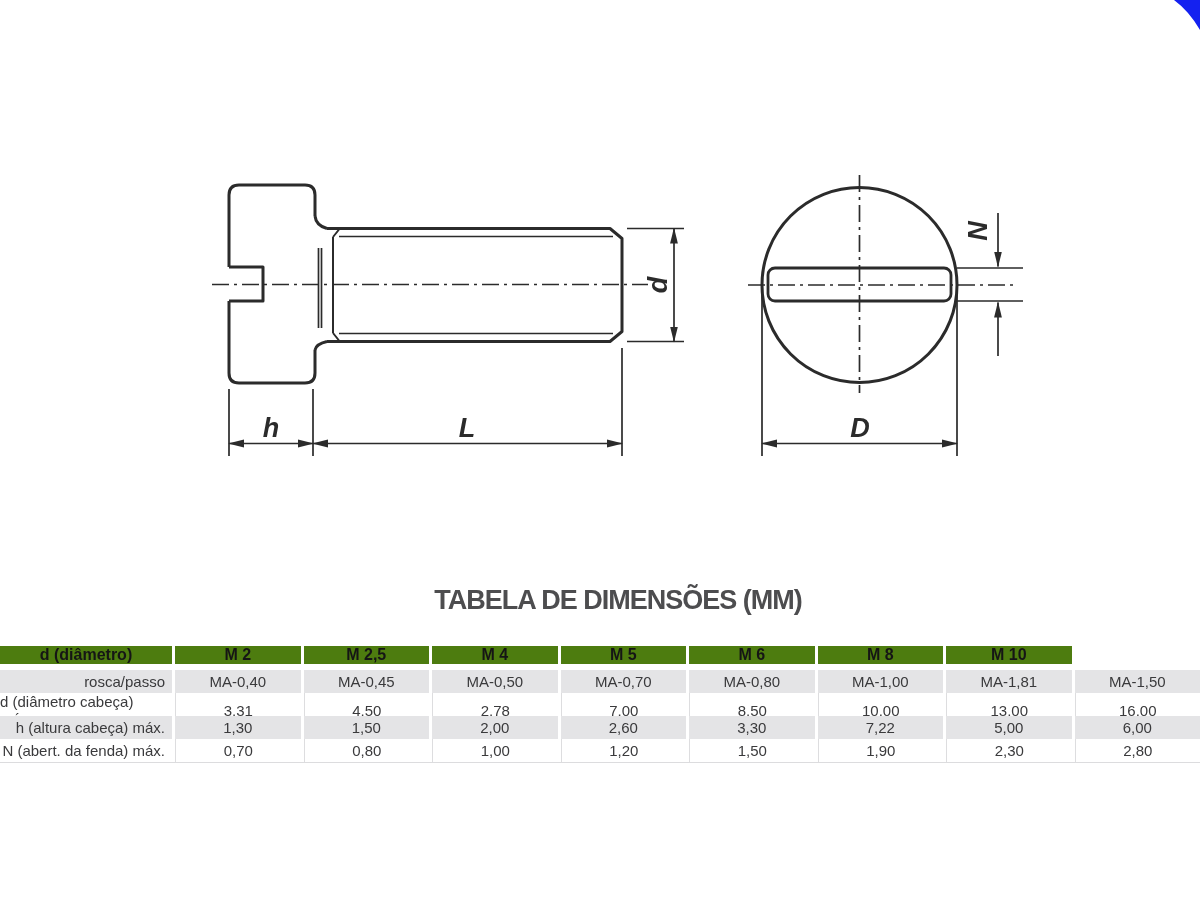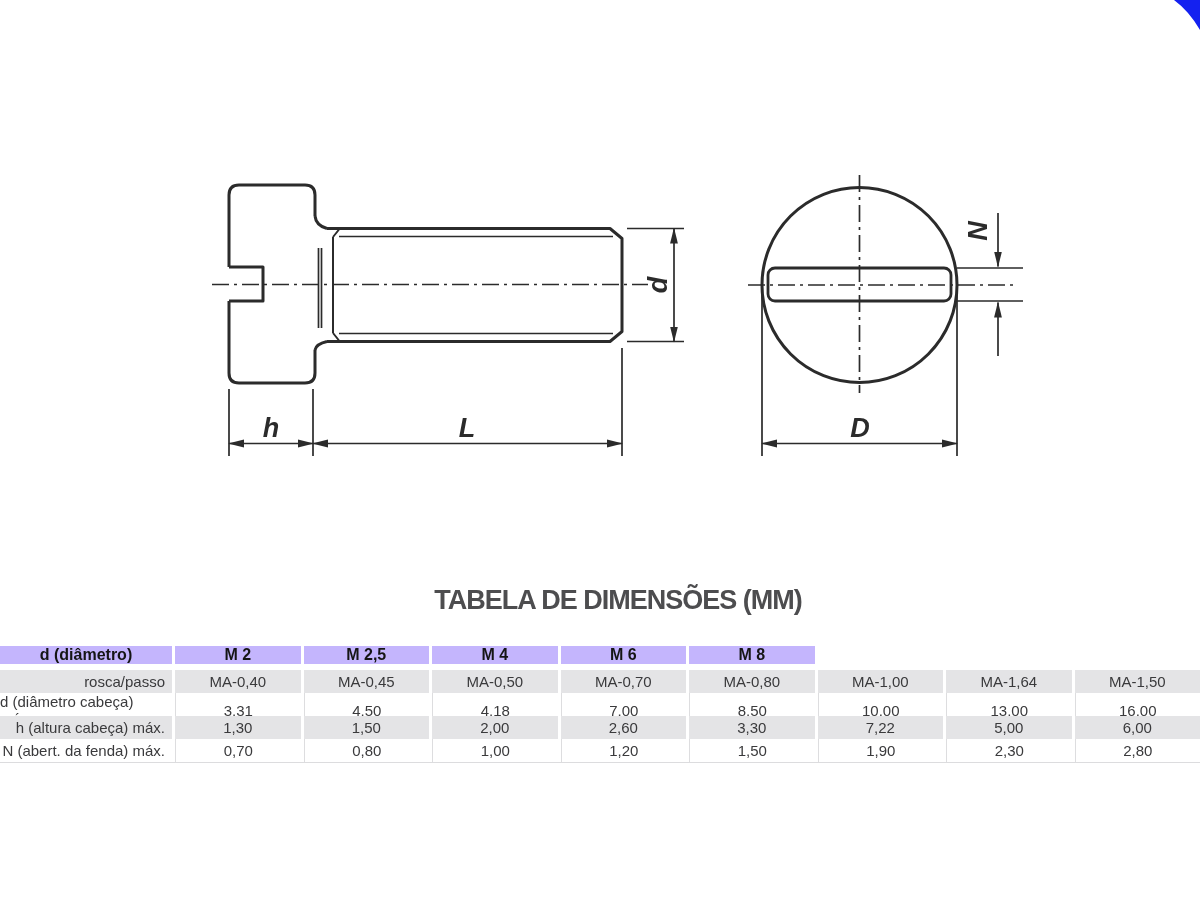--- a/index.html
+++ b/index.html
@@ -20,21 +20,21 @@
     color:#4D4D4F; letter-spacing:-1px; margin:0 0 0 0;padding-left:36px;
   }
   .dim-table { margin-top:8px; width:1200px; }
   .grid-row {
     display:grid;
     grid-template-columns:172px repeat(8, 1fr);
     column-gap:3px;
   }
   .grid-row.header { height:38px; }
   .th {
-    background:#c4b5fd; display:flex; align-items:center; justify-content:center;
+    background:#4d7c0f; display:flex; align-items:center; justify-content:center;
     font-weight:bold; font-size:16px; color:#151515;margin-top:24px;
   }
   .header-gap { height:10px; }
   .tr { height:23px; }
   .td {
     display:flex; align-items:center; justify-content:center;
     font-size:15px; color:#3A3A3C; background:transparent;
   }
   .tr.alt .td { background:#E4E4E6; }
   .tr.plain .td { border-left:1px solid #DDDDDF; }
@@ -110,41 +110,43 @@
   </svg>
 
   <div class="table-wrap">
     <div class="table-title">TABELA DE DIMENSÕES (MM)</div>
     <div class="dim-table">
       <div class="grid-row header">
           <div class="th first">d (diâmetro)</div>
           <div class="th">M 2</div>
           <div class="th">M 2,5</div>
           <div class="th">M 4</div>
+          <div class="th">M 5</div>
           <div class="th">M 6</div>
           <div class="th">M 8</div>
+          <div class="th">M 10</div>
         </div>
       <div class="header-gap"></div>
       <div class="tbody">
           <div class="grid-row tr alt">
             <div class="td first">rosca/passo</div>
             <div class="td">MA-0,40</div>
             <div class="td">MA-0,45</div>
             <div class="td">MA-0,50</div>
             <div class="td">MA-0,70</div>
             <div class="td">MA-0,80</div>
             <div class="td">MA-1,00</div>
-            <div class="td">MA-1,64</div>
+            <div class="td">MA-1,81</div>
             <div class="td">MA-1,50</div>
           </div>
           <div class="grid-row tr plain">
             <div class="td first">d (diâmetro cabeça) máx.</div>
             <div class="td">3,31</div>
             <div class="td">4,50</div>
-            <div class="td">4,18</div>
+            <div class="td">2,78</div>
             <div class="td">7,00</div>
             <div class="td">8,50</div>
             <div class="td">10,00</div>
             <div class="td">13,00</div>
             <div class="td">16,00</div>
           </div>
           <div class="grid-row tr alt">
             <div class="td first">h (altura cabeça) máx.</div>
             <div class="td">1,30</div>
             <div class="td">1,50</div>

